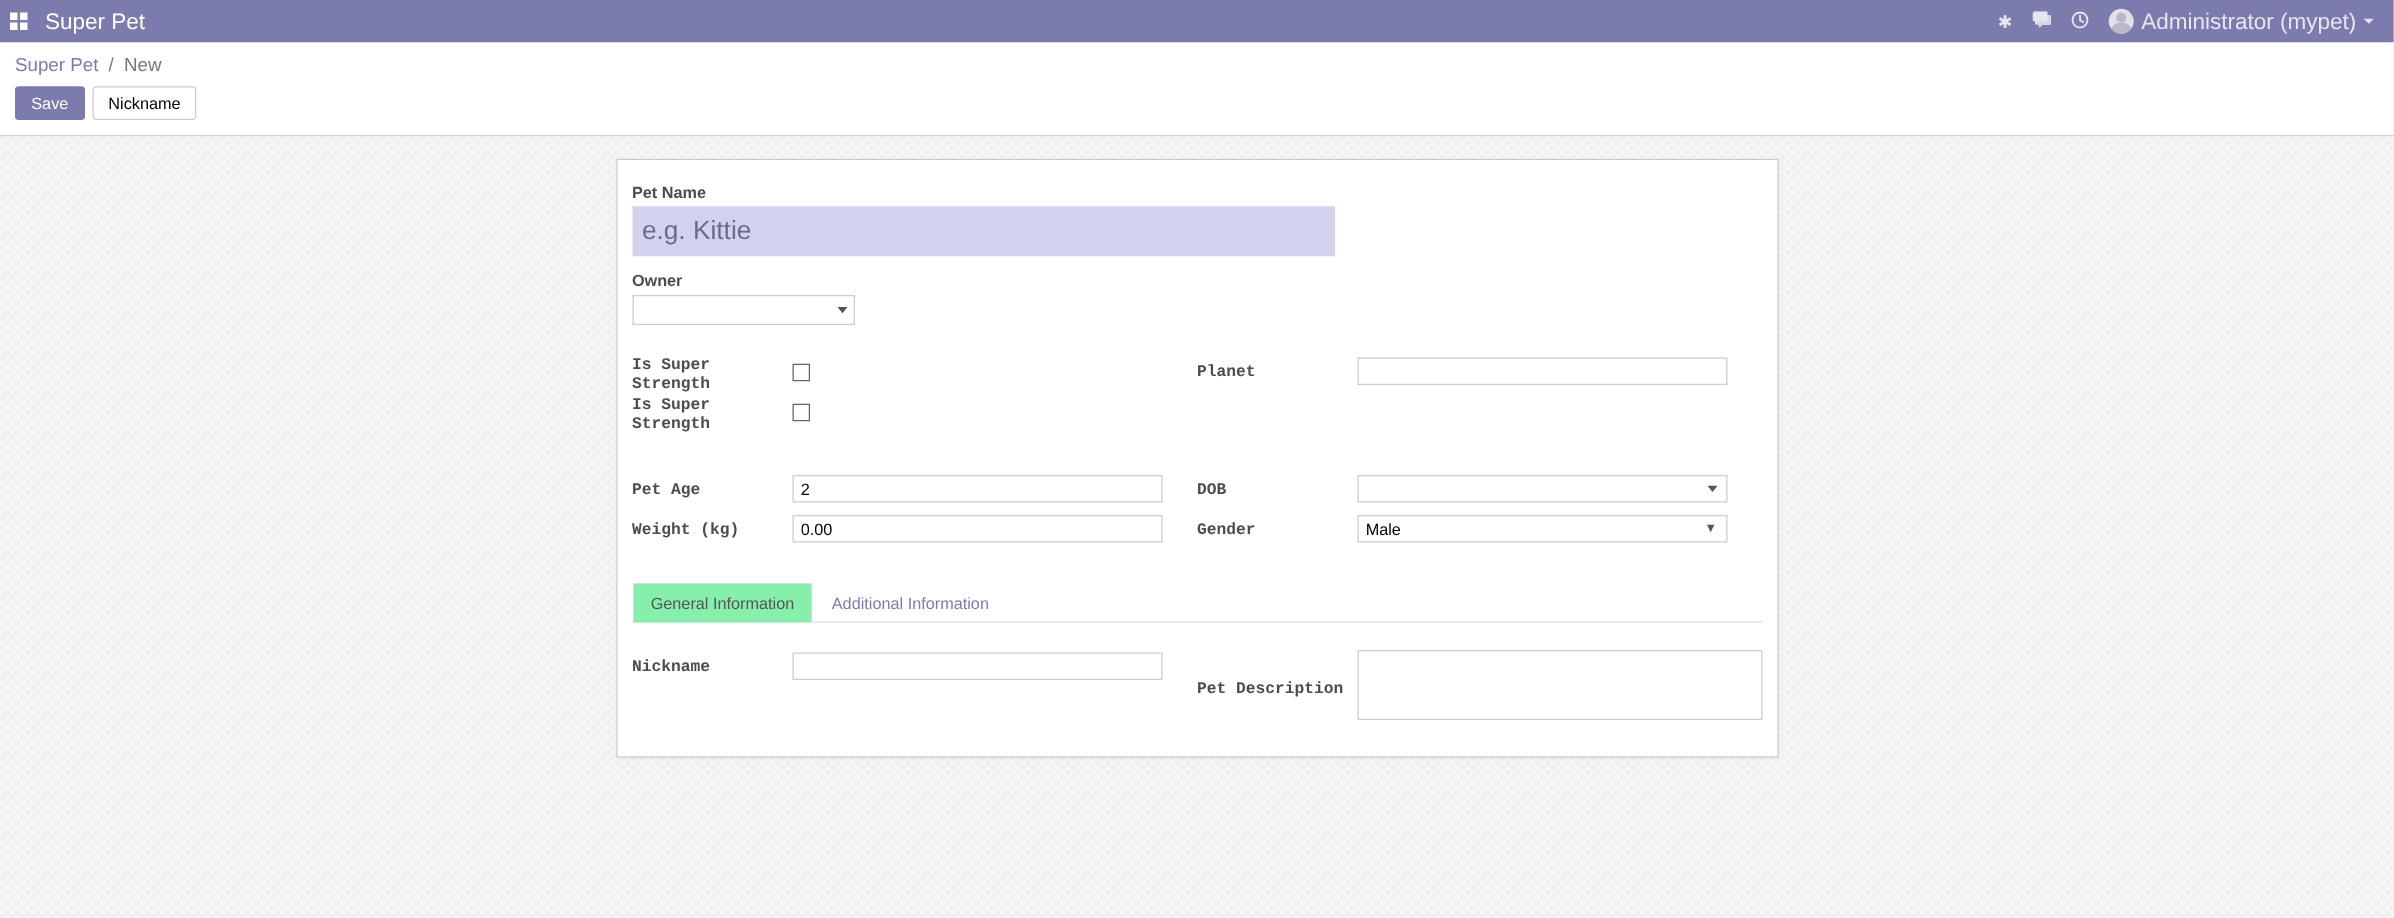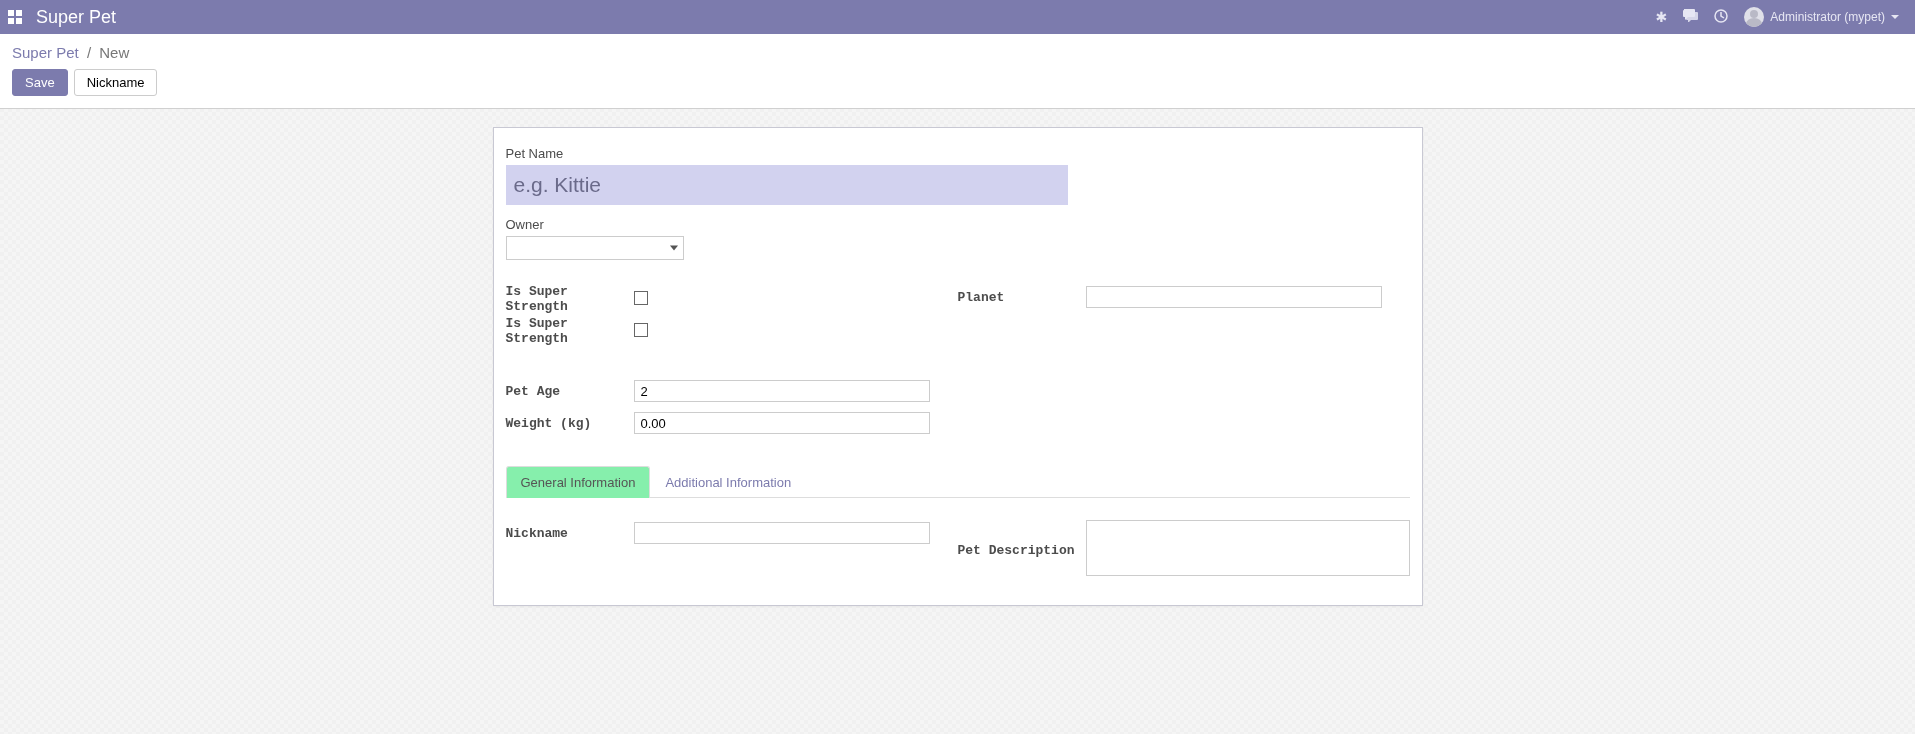--- a/index.html
+++ b/index.html
@@ -26,21 +26,21 @@
     .navbar-left { display: flex; align-items: center; gap: 14px; }
     .apps-icon {
       width: 14px; height: 14px;
       display: grid; grid-template-columns: 1fr 1fr; grid-template-rows: 1fr 1fr;
       gap: 2px;
     }
     .apps-icon span { background: #fff; }
     .navbar-title { font-size: 18px; color: #fff; }
     .navbar-right { display: flex; align-items: center; gap: 16px; margin-right: 8px; color: #e6e6f3; }
     .navbar-right .nav-ico { font-size: 14px; cursor: pointer; }
-    .user-box { display: flex; align-items: center; gap: 6px; cursor: pointer; font-size: 12px; text-align: right; }
+    .user-box { display: flex; align-items: center; gap: 6px; cursor: pointer; font-size: 18px; text-align: right; }
     .avatar {
       width: 20px; height: 20px; border-radius: 50%;
       background: #e0e0e9;
       position: relative;
       overflow: hidden;
     }
     .avatar::before {
       content: ""; position: absolute; width: 8px; height: 8px; border-radius: 50%;
       background: #b9b9c6; top: 3px; left: 6px;
     }
@@ -74,21 +74,21 @@
     .sheet {
       background: #fff;
       width: 930px;
       margin: 0 auto;
       border: 1px solid #c8c8d3;
       box-shadow: 0 1px 2px rgba(0,0,0,0.05);
       min-height: 470px;
       padding: 18px 12px 24px;
     }
     .title-block { width: 562px; }
-    .field-label { font-weight: normal; color: #4c4c4c; font-size: 13px; }
+    .field-label { font-weight: bold; color: #4c4c4c; font-size: 13px; }
     .name-input {
       width: 100%; height: 38px; font-size: 21px;
       background: #d2d2ef; border: none; padding: 20px 8px; color: #333;
       margin-top: 4px;
     }
     .name-input::placeholder { color: #6a6a8a; }
     .owner-row { margin-top: 12px; }
     .owner-select-wrap { position: relative; width: 178px; margin-top: 4px; }
     .owner-input {
       width: 100%; height: 24px; border: 1px solid #ccc; padding: 2px 22px 2px 6px;
@@ -222,20 +222,40 @@
       <div class="col">
         <div class="field-row" style="margin-bottom:6px;">
           <div class="lbl">Pet Age</div>
           <div class="val"><input type="text" class="std" value="2" style=""></div>
         </div>
         <div class="field-row">
           <div class="lbl">Weight (kg)</div>
           <div class="val"><input type="text" class="std" value="0.00" style=""></div>
         </div>
       </div>
+      <div class="col">
+        <div class="field-row" style="margin-bottom:6px;">
+          <div class="lbl">DOB</div>
+          <div class="val">
+            <div class="select-wrap">
+              <input type="text" value="" style="">
+              <span class="dd-caret"></span>
+            </div>
+          </div>
+        </div>
+        <div class="field-row">
+          <div class="lbl">Gender</div>
+          <div class="val">
+            <div class="select-wrap">
+              <input type="text" value="Male" style="">
+              <span class="sel-caret-alt">▼</span>
+            </div>
+          </div>
+        </div>
+      </div>
     </div>
 
     <div class="tabs">
       <div class="tab-bar">
         <div class="tab active">General Information</div>
         <div class="tab">Additional Information</div>
       </div>
       <div class="tab-content">
         <div class="group" style="margin-top:0;">
           <div class="col">

